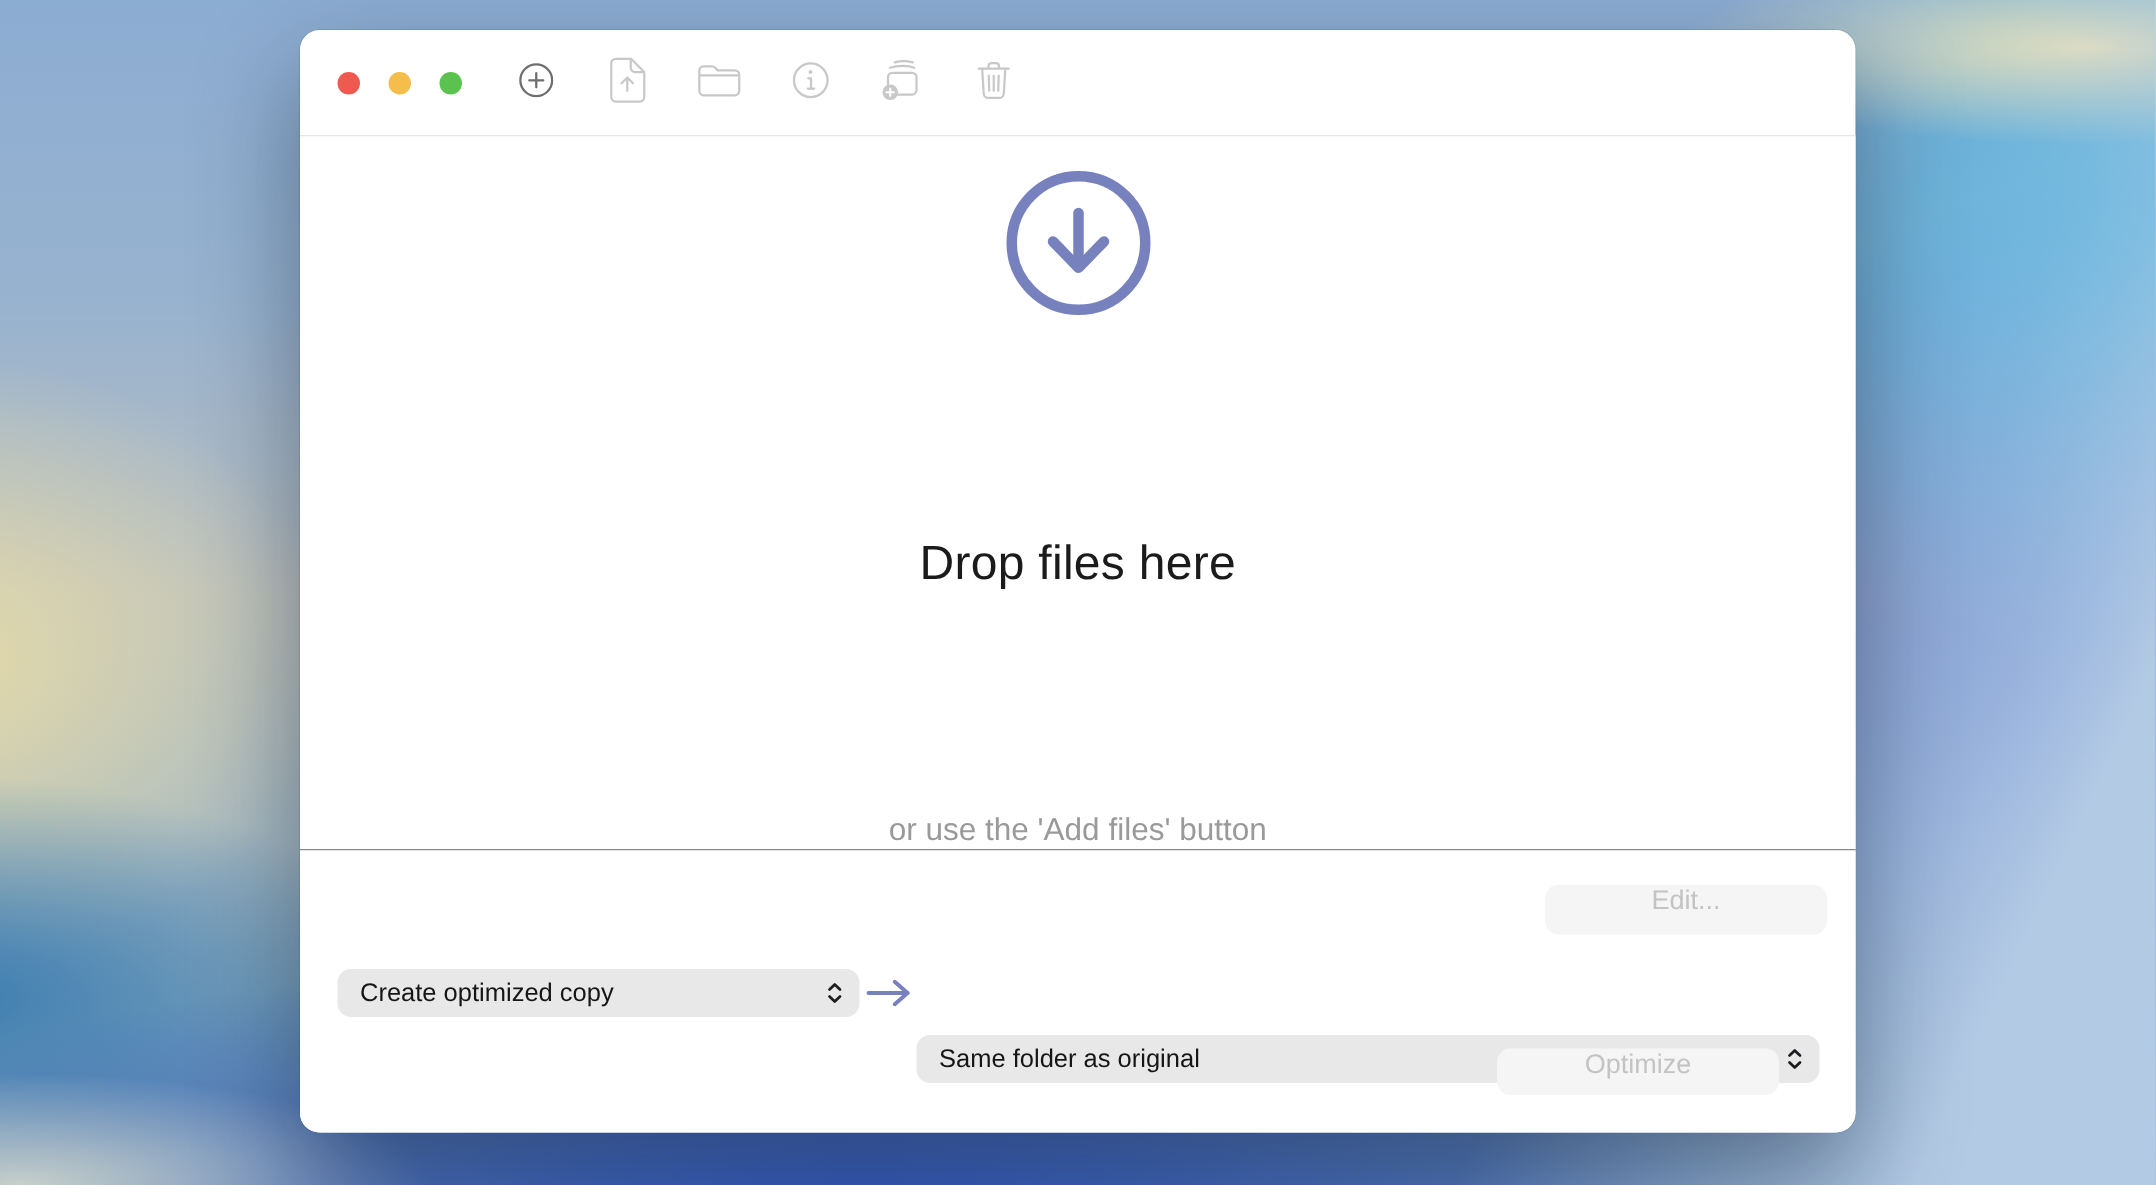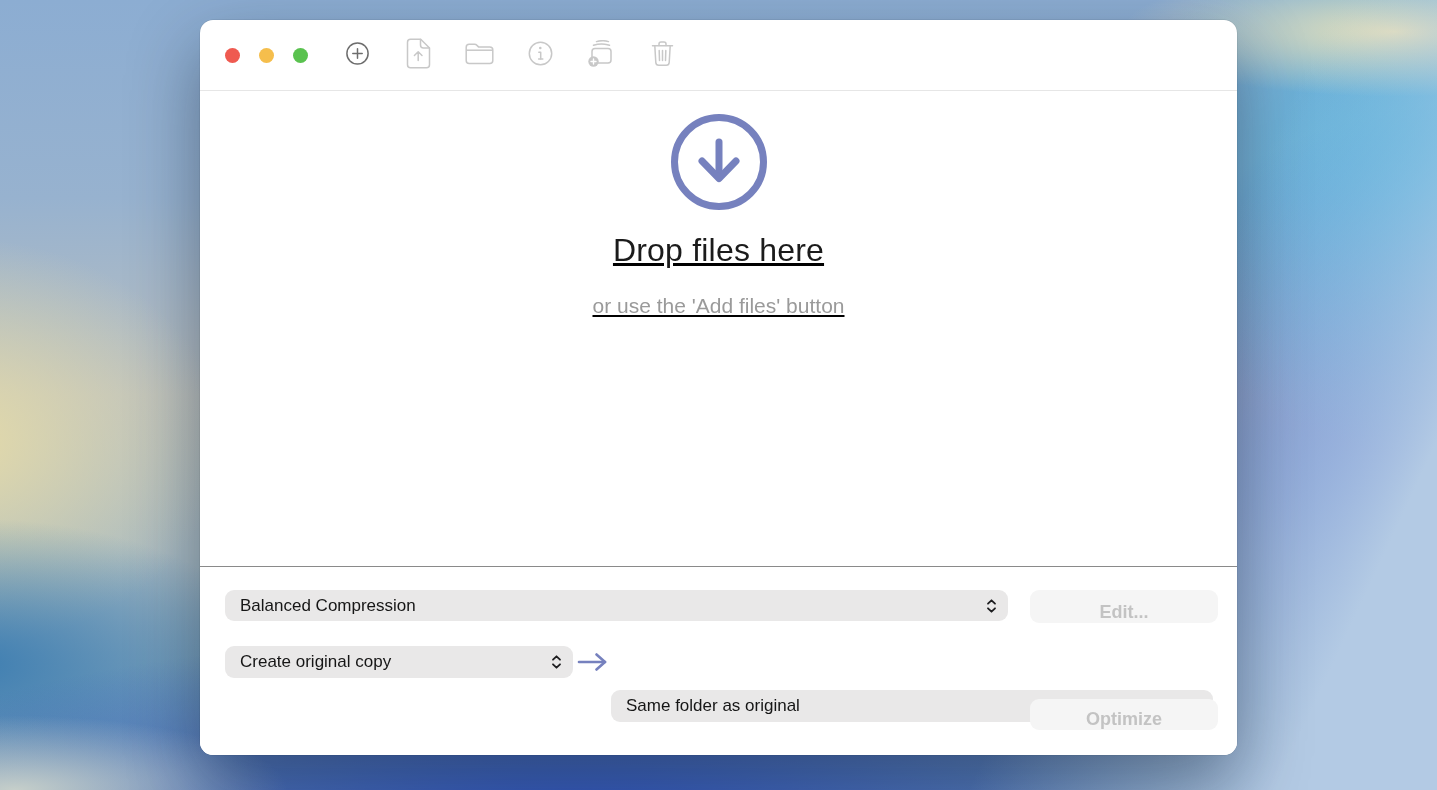--- a/index.html
+++ b/index.html
@@ -38,21 +38,21 @@
   .light-min   { background: #f5be4c; }
   .light-zoom  { background: #5ac24f; }
   .toolbar { display: flex; gap: 27px; margin-left: 32px; }
   .tool-btn { width: 34px; height: 34px; display: flex; align-items: center; justify-content: center;
               background: none; border: none; padding: 0; }
 
   .divider-top { height: 1px; background: #e6e6e6; flex: none; }
 
   
   .main { flex: 1; background: #fff; display: flex; flex-direction: column;
-          align-items: center; justify-content: flex-start; padding-top: 22px; text-decoration: underline; }
+          align-items: center; justify-content: space-between; padding-top: 22px; }
   .drop-title { font-size: 32px; color: #1b1b1b; margin-top: 17px; letter-spacing: .2px; }
   .drop-subtitle { font-size: 21px; color: #9a9a9a; margin-top: 25px; }
 
   .divider-bottom { height: 1px; background: #8a8a8a; flex: none; }
 
   
   .panel { height: 188px; position: relative; background: #fff; border-radius: 0 0 13px 13px; flex: none; }
 
   .select {
     position: absolute; height: 32px; background: #e9e8e8; border-radius: 9px;
@@ -60,25 +60,25 @@
     font-size: 17px; color: #161616; border: none; cursor: default;
   }
   .select .chev { position: absolute; right: 11px; top: 50%; transform: translateY(-50%); display: flex; }
 
   .sel-preset { left: 25px; top: 23px; width: 783px; height: 31px; }
   .sel-output { left: 25px; top: 79px; width: 348px; }
   .sel-dest   { left: 411px; top: 79px; width: 602px; margin-top: 44px; }
 
   .ghost-btn {
     position: absolute; background: #f5f5f5; border-radius: 9px; border: none;
-    display: flex; align-items: flex-end; justify-content: center;
-    font-size: 18px; color: #c3c3c3; font-weight: bold;
+    display: flex; align-items: flex-start; justify-content: center;
+    font-size: 18px; color: #c3c3c3;
   }
   .btn-edit { left: 830px; top: 23px; width: 188px; height: 33px; }
-  .btn-optimize { left: 830px; top: 132px; width: 188px; height: 31px; }
+  .btn-optimize { left: 798px; top: 132px; width: 188px; height: 31px; }
 
   .flow-arrow { position: absolute; left: 377px; top: 84px; }
 </style>
 </head>
 <body>
 
 <div class="wallpaper"></div>
 
 <div class="window">
 
@@ -160,36 +160,27 @@
       </svg>
     </span>
     <div class="drop-title">Drop files here</div>
     <div class="drop-subtitle">or use the 'Add files' button</div>
   </div>
 
   <div class="divider-bottom"></div>
 
   <div class="panel">
 
-    <div class="select sel-preset">
-      <span>Balanced Compression</span>
-      <span class="chev">
-        <svg width="11" height="15" viewBox="0 0 11 15" fill="none" stroke="#1d1d1f" stroke-width="1.8" stroke-linecap="round" stroke-linejoin="round">
-          <path d="M2 5.2 5.5 1.8 9 5.2"></path>
-            <path d="M2 9.8 5.5 13.2 9 9.8"></path>
-        </svg>
-      </span>
-    </div>
 
     <button class="ghost-btn btn-edit">
       <span>Edit...</span>
     </button>
 
     <div class="select sel-output">
-      <span>Create original copy</span>
+      <span>Create optimized copy</span>
       <span class="chev">
         <svg width="11" height="15" viewBox="0 0 11 15" fill="none" stroke="#1d1d1f" stroke-width="1.8" stroke-linecap="round" stroke-linejoin="round">
           <path d="M2 5.2 5.5 1.8 9 5.2"></path>
             <path d="M2 9.8 5.5 13.2 9 9.8"></path>
         </svg>
       </span>
     </div>
 
     <span class="flow-arrow">
       <svg width="31" height="22" viewBox="0 0 31 22" fill="none" stroke="#7681BE" stroke-width="2.6" stroke-linecap="round" stroke-linejoin="round">

